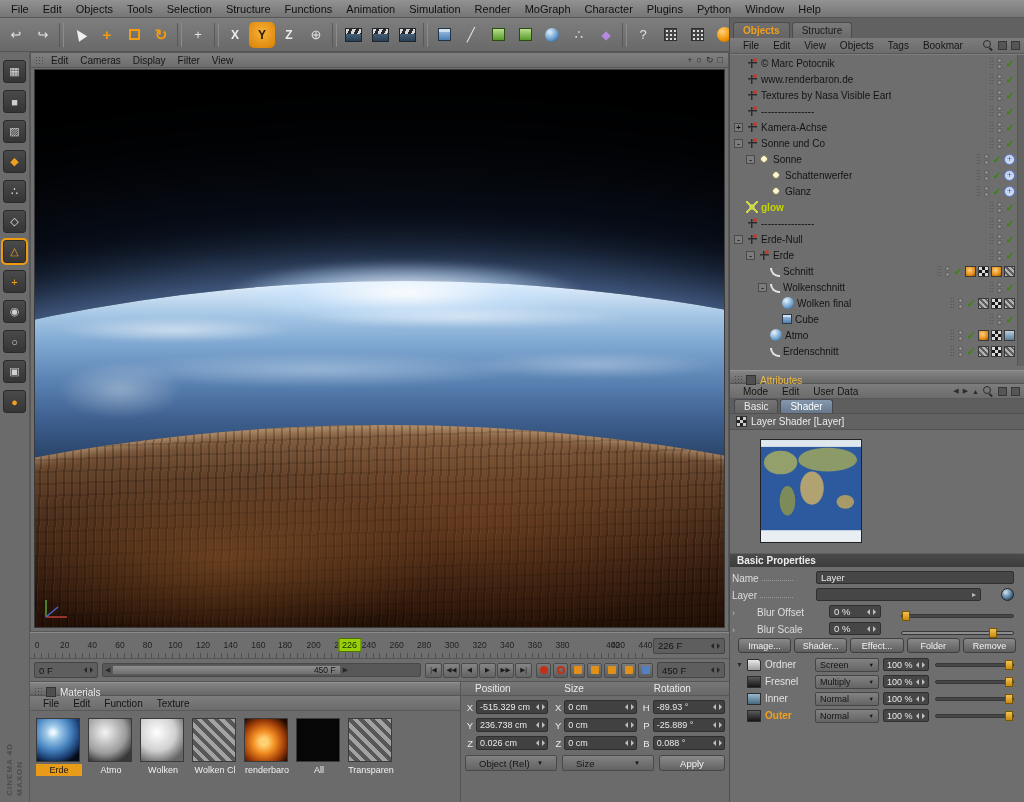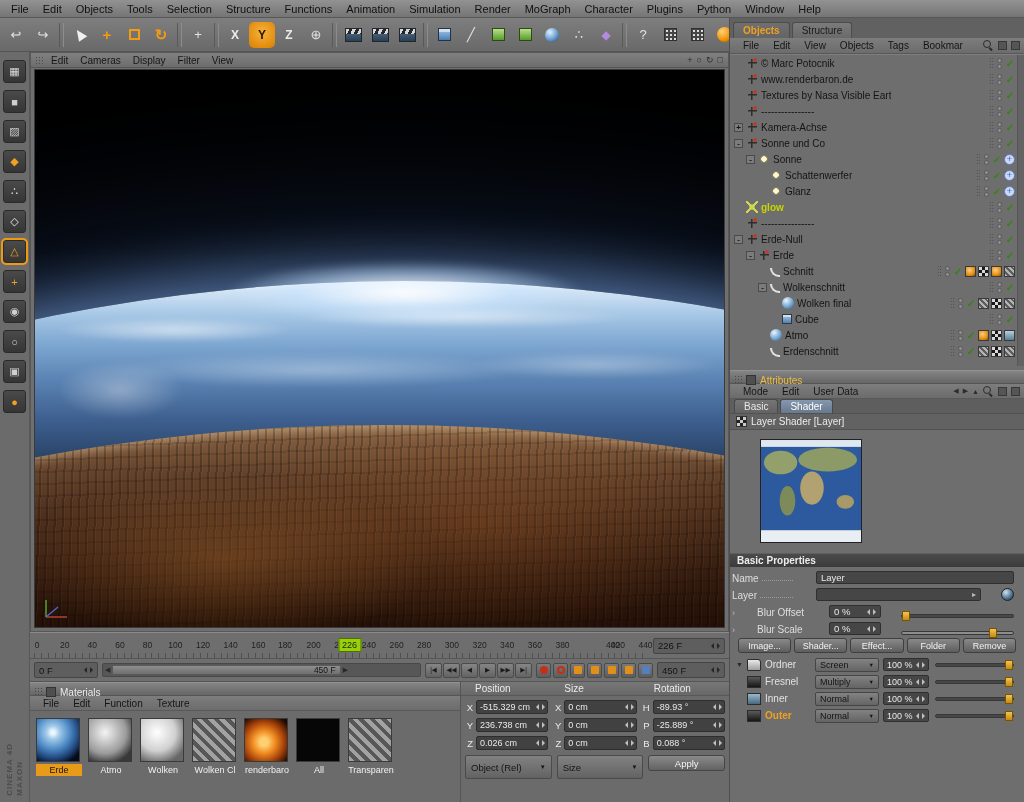--- a/index.html
+++ b/index.html
@@ -157,22 +157,22 @@
     background:linear-gradient(#777,#686868);border-bottom:1px solid #585858;}
   .chead{flex:1;padding-left:14px;}
   .crows{padding:3px 4px 0 4px;display:flex;flex-direction:column;gap:2px;}
   .crow{display:flex;gap:5px;height:16px;align-items:center;}
   .ccell{flex:1;display:flex;align-items:center;gap:3px;min-width:0;}
   .clab{width:8px;font-size:9.5px;color:#eaeaea;text-align:right;flex:0 0 auto;}
   .cfield{flex:1;height:14px;background:#414141;border:1px solid #2e2e2e;border-radius:2px;
     color:#e9e9e9;font-size:9px;display:flex;align-items:center;padding:0 2px 0 3px;min-width:0;}
   .cfield .v{flex:1;overflow:hidden;white-space:nowrap;}
   .cbot{display:flex;gap:5px;padding:4px 4px 0 4px;}
-  .cdrop{flex:1;height:24px;background:linear-gradient(#818181,#636363);border:1px solid #4a4a4a;
-    border-radius:2px;font-size:9.5px;color:#141414;display:flex;align-items:center;padding:0 5px;}
+  .cdrop{flex:1;height:16px;background:linear-gradient(#818181,#636363);border:1px solid #4a4a4a;
+    border-radius:2px;font-size:9.5px;color:#141414;display:flex;align-items:center;padding:0 13px;}
   .cdrop .arr{margin-left:auto;font-size:6px;}
   .cbtn{flex:1;height:16px;background:linear-gradient(#8a8a8a,#626262);border:1px solid #454545;
     border-radius:3px;color:#f2f2f2;font-size:9.5px;display:flex;align-items:center;justify-content:center;}
 
   
   #rightpanel{position:absolute;left:729px;top:18px;width:295px;height:784px;background:#6e6e6e;
     border-left:1px solid #4e4e4e;}
   #objtabs{height:20px;display:flex;align-items:flex-end;background:#616161;padding:4px 0 0 3px;gap:2px;}
   .otab{height:16px;padding:0 9px;font-size:10px;display:flex;align-items:center;
     border:1px solid #4c4c4c;border-bottom:none;border-radius:3px 3px 0 0;

